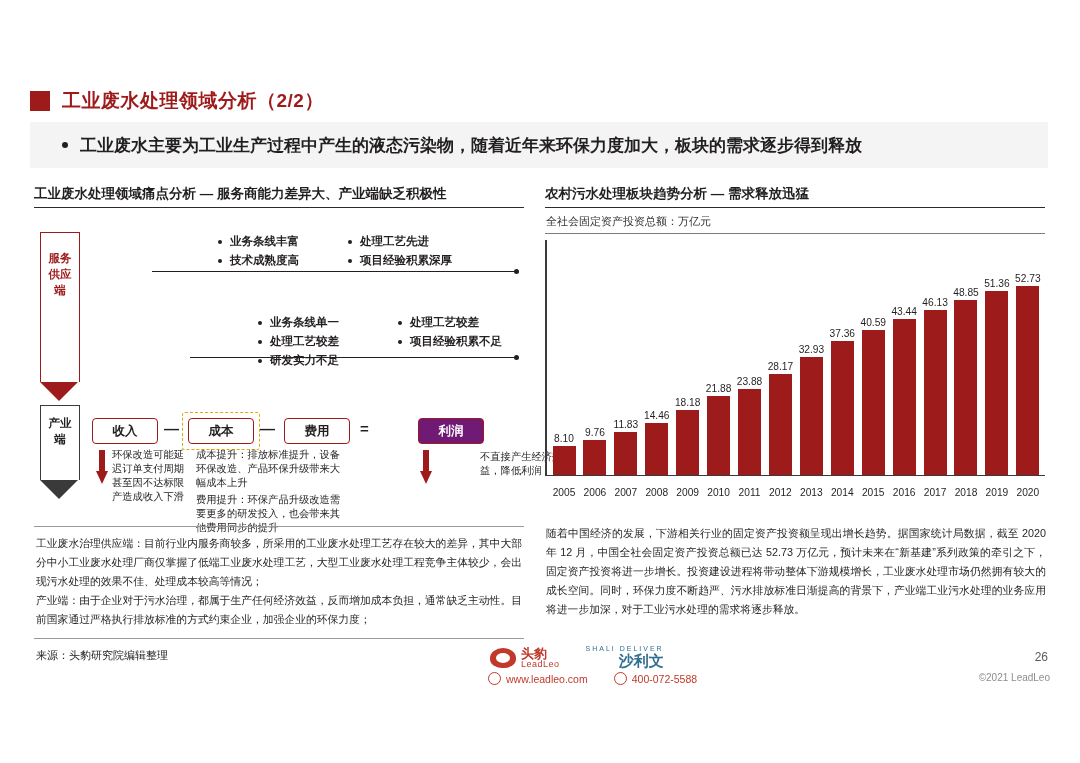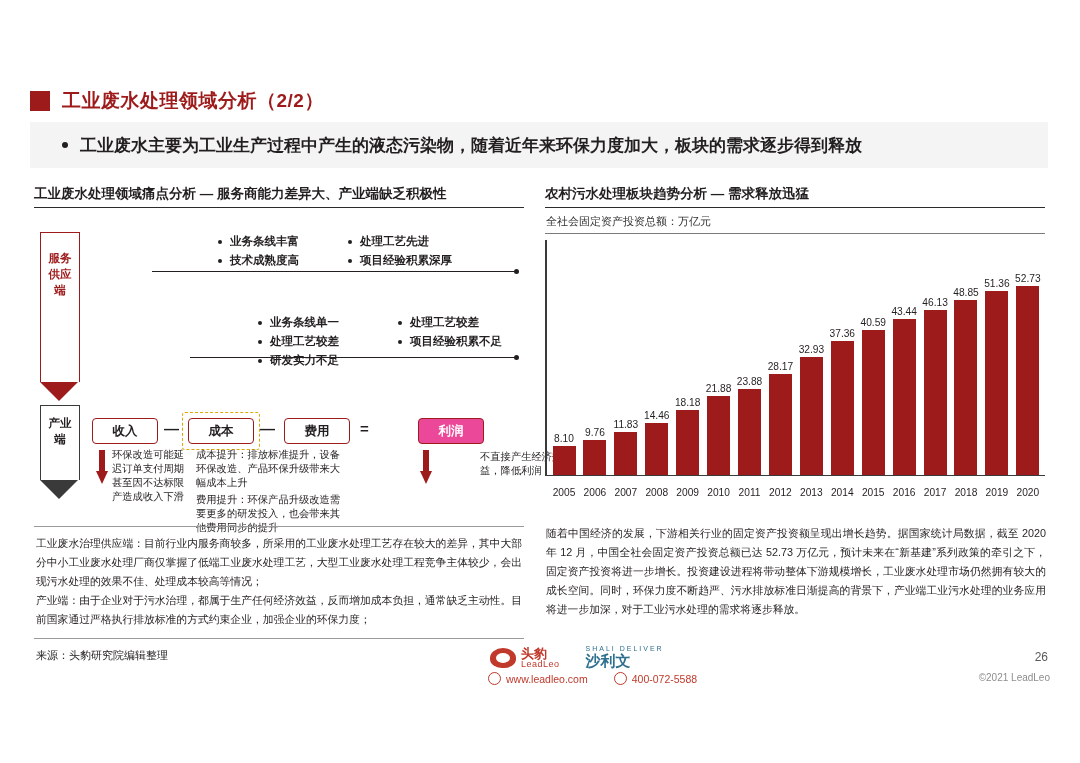--- a/index.html
+++ b/index.html
@@ -245,21 +245,21 @@
     border-radius: 4px;
     display: flex;
     align-items: center;
     justify-content: center;
     font-size: 12.5px;
     font-weight: bold;
     color: #231f20;
     background: #ffffff;
   }
   .pill.solid {
-    background: #ec4899;
+    background: #701a75;
     color: #ffffff;
     border-color: #9e1b1b;
   }
   .op {
     position: absolute;
     font-size: 15px;
     font-weight: bold;
     color: #231f20;
   }
   .dash-box {
@@ -433,21 +433,21 @@
     content: "";
     position: absolute;
     left: 6px; top: 5px;
     width: 14px; height: 10px;
     background: #ffffff;
     border-radius: 50%;
   }
   .leo-text { line-height: 1; }
   .leo-cn { font-size: 13px; font-weight: bold; color: #c0392b; }
   .leo-en { font-size: 9px; color: #c0392b; letter-spacing: 0.5px; }
-  .logo-shali { display: flex; flex-direction: column; }
+  .logo-shali { display: flex; flex-direction: column; align-items: flex-end; }
   .shali-en { font-size: 7px; color: #2f6f8f; letter-spacing: 2px; }
   .shali-cn { font-size: 15px; font-weight: bold; color: #2f6f8f; }
   .footer-contacts {
     position: absolute;
     left: 488px;
     top: 672px;
     display: flex;
     align-items: center;
     font-size: 10.5px;
     color: #c0392b;

